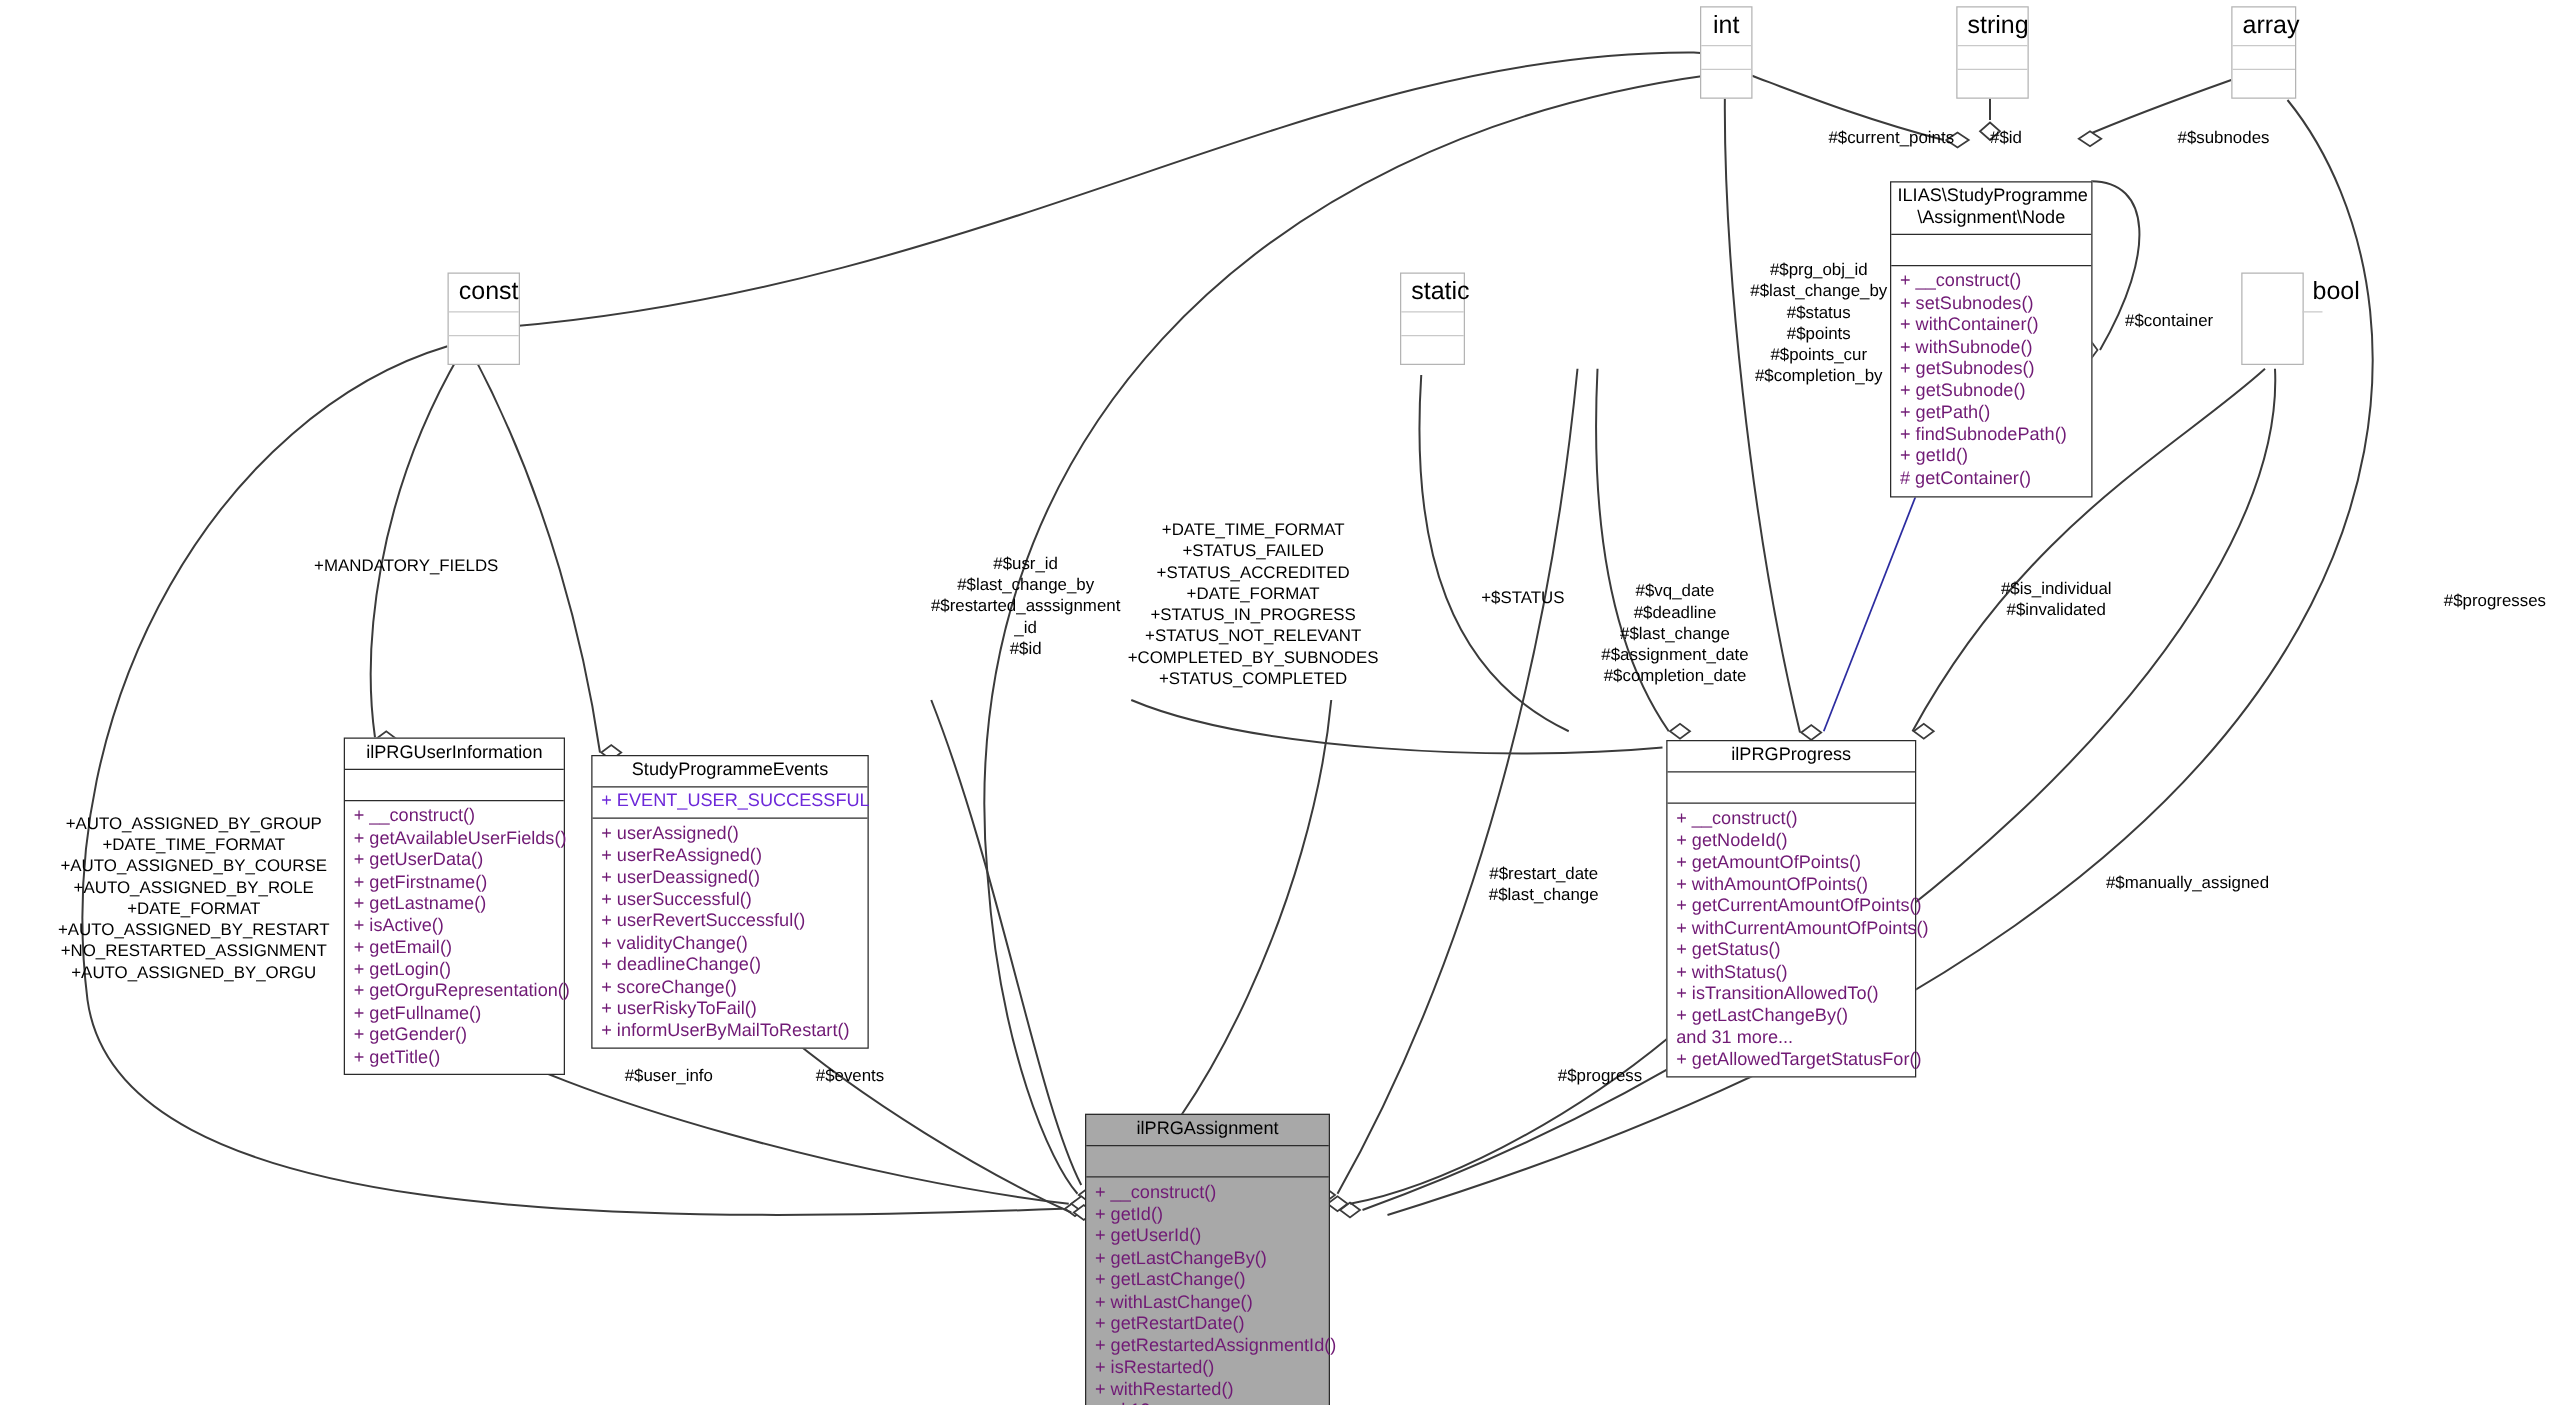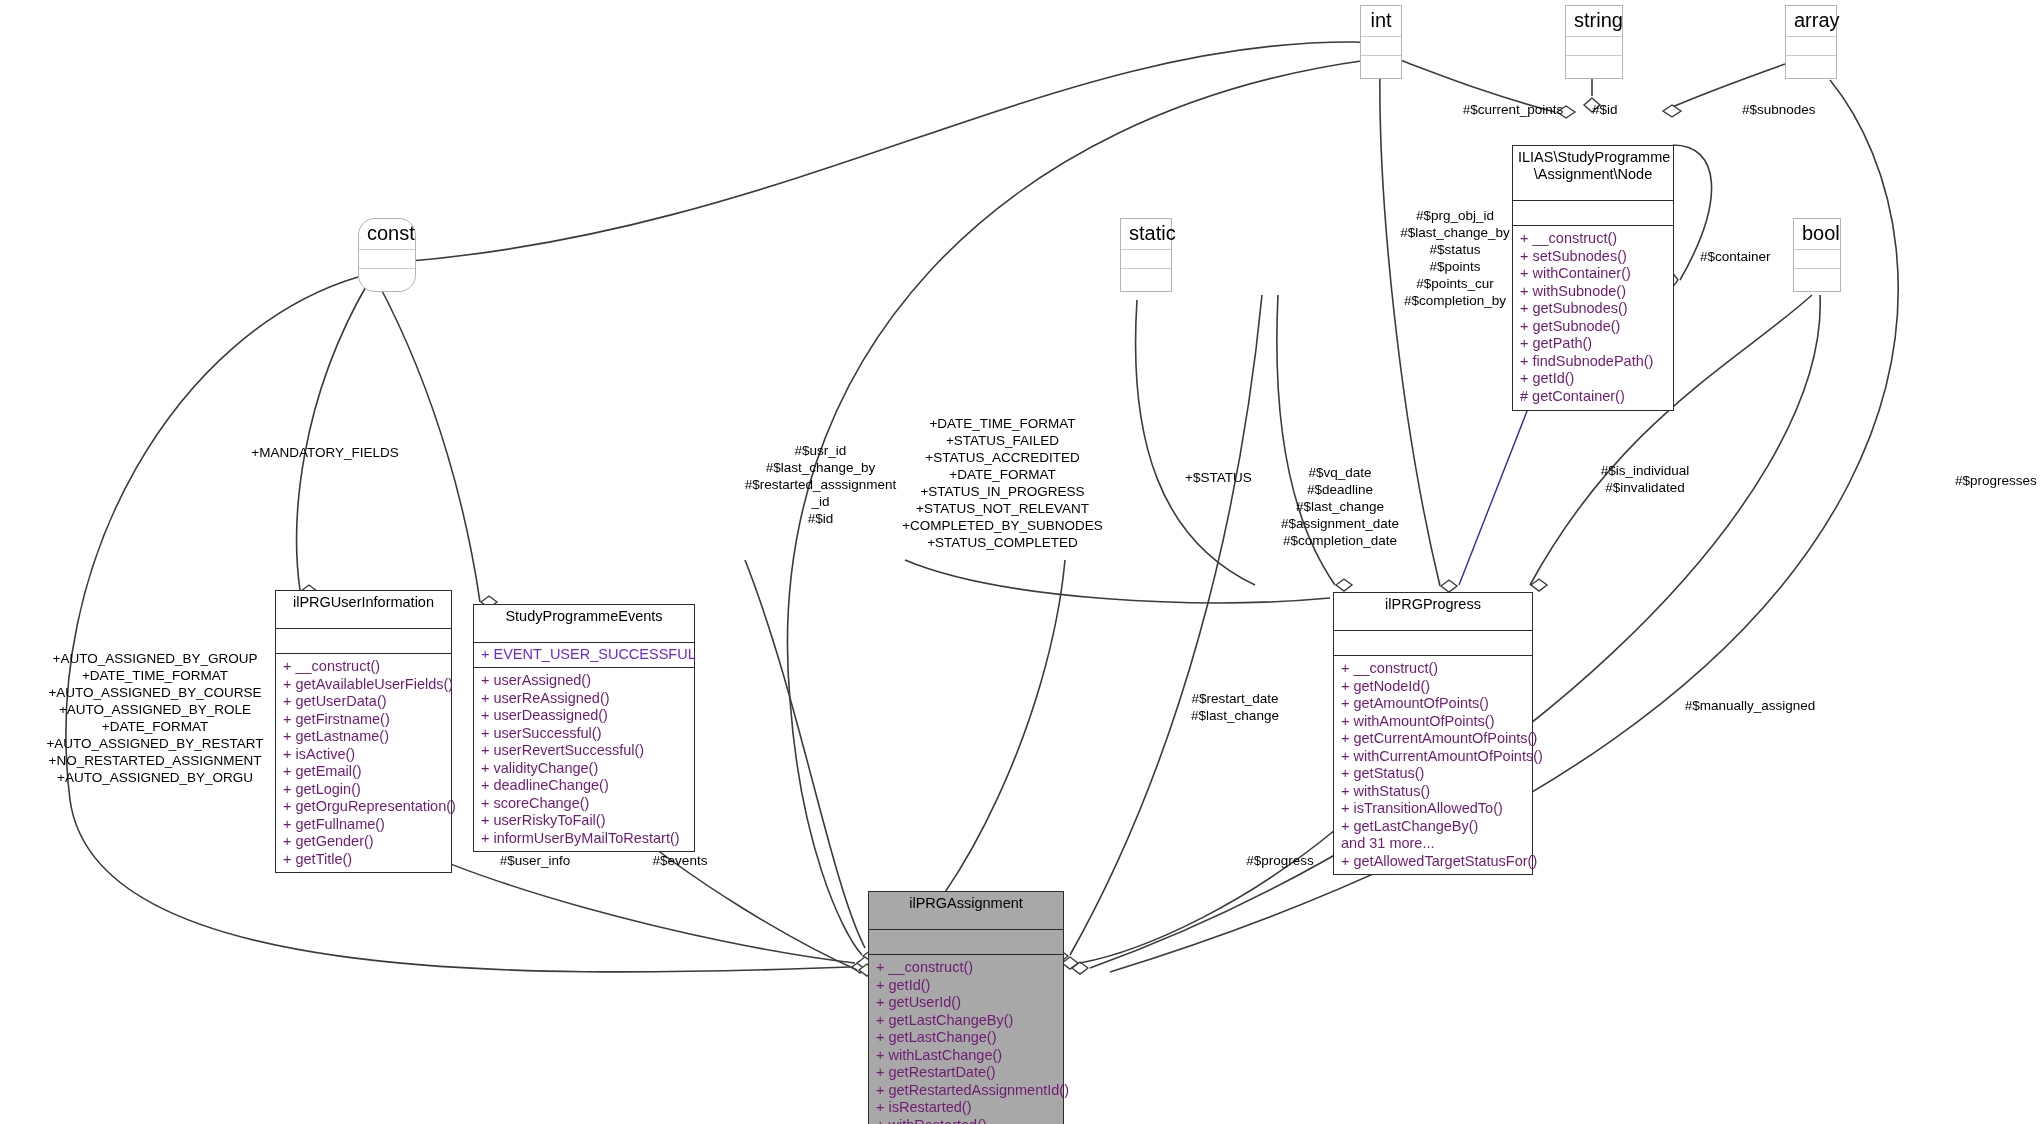--- a/index.html
+++ b/index.html
@@ -55,21 +55,21 @@
   .node.solid {
     border: 1px solid #2b2b2b;
   }
   .node.filled {
     background: #a8a8a8;
   }
   .node .title {
     text-align: center;
     font-size: 14.5px;
     color: #000;
-    padding: 3px 5px 17px 5px;
+    padding: 3px 5px 4px 5px;
     line-height: 1.18;
     white-space: pre-line;
   }
   .node.solid .title { border-bottom: 1px solid #2b2b2b; }
   .node .attrs {
     font-size: 14.5px;
     color: #6d28d9;
     padding: 3px 6px 3px 7px;
     min-height: 18px;
     line-height: 1.2;
@@ -198,27 +198,27 @@
     <div class="r1"></div>
     <div class="r2"></div>
   </div>
 
   <div class="typebox" style="left:1785px; top:5px; width:52px;">
     <div class="t">array</div>
     <div class="r1"></div>
     <div class="r2"></div>
   </div>
 
-  <div class="typebox" style="left:1793px; top:218px; width:48px;">
+  <div class="typebox" style="left:1793px; top:218px; width:48px;padding-left:48px;">
     <div class="t">bool</div>
     <div class="r1"></div>
     <div class="r2"></div>
   </div>
 
-  <div class="typebox" style="left:358px; top:218px; width:58px;border-radius:17px;">
+  <div class="typebox" style="left:358px; top:218px; width:58px;">
     <div class="t">const</div>
     <div class="r1"></div>
     <div class="r2"></div>
   </div>
 
   <div class="typebox" style="left:1120px; top:218px; width:52px;">
     <div class="t">static</div>
     <div class="r1"></div>
     <div class="r2"></div>
   </div>

